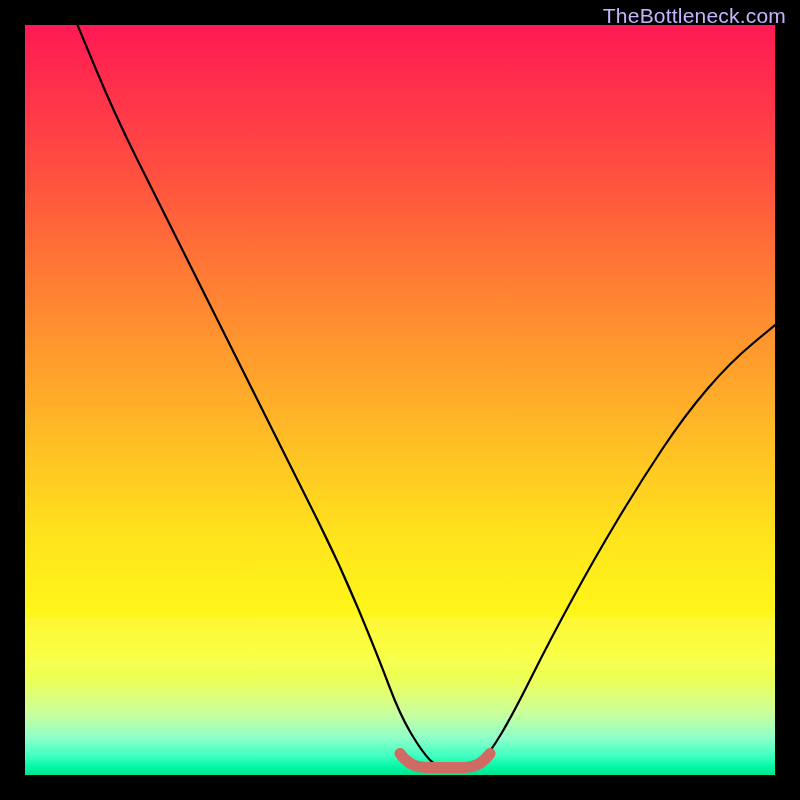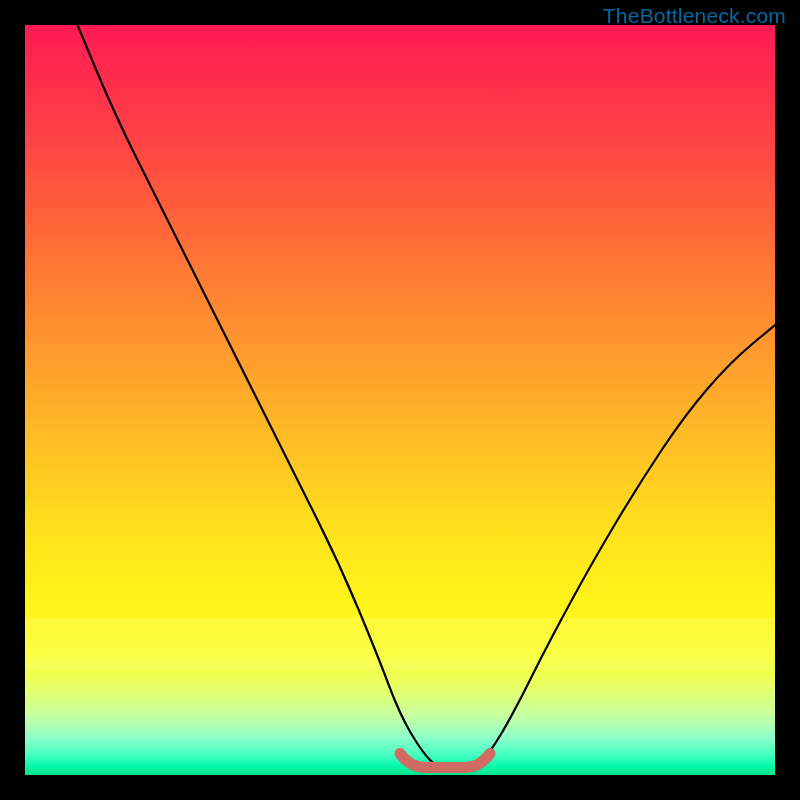--- a/index.html
+++ b/index.html
@@ -16,21 +16,21 @@
     width: 800px;
     height: 800px;
     background: #000;
   }
   .watermark {
     position: absolute;
     top: 4px;
     right: 14px;
     font-size: 21px;
     font-weight: 500;
-    color: #0369a1;
+    color: #c4b5fd;
     z-index: 20;
     letter-spacing: 0.2px;
   }
   .plot {
     position: absolute;
     left: 25px;
     top: 25px;
     width: 750px;
     height: 750px;
     overflow: hidden;

